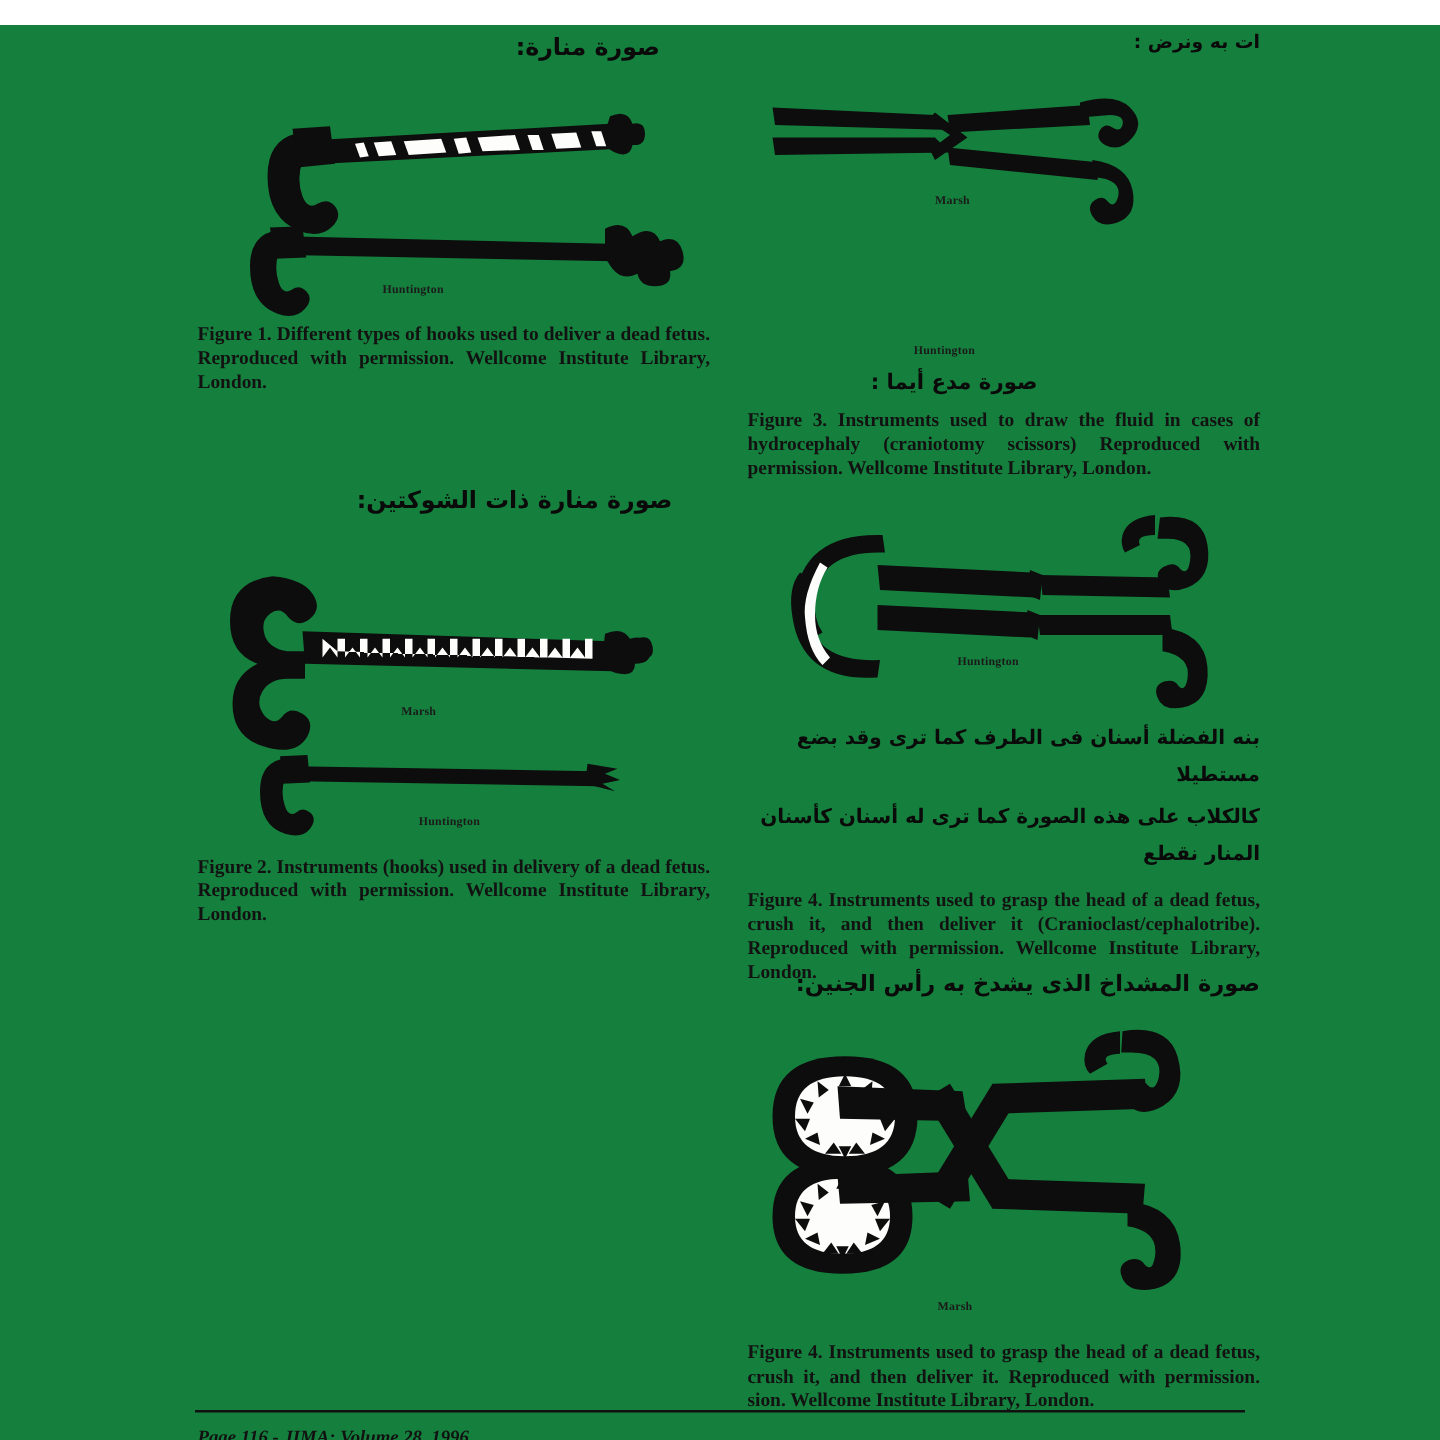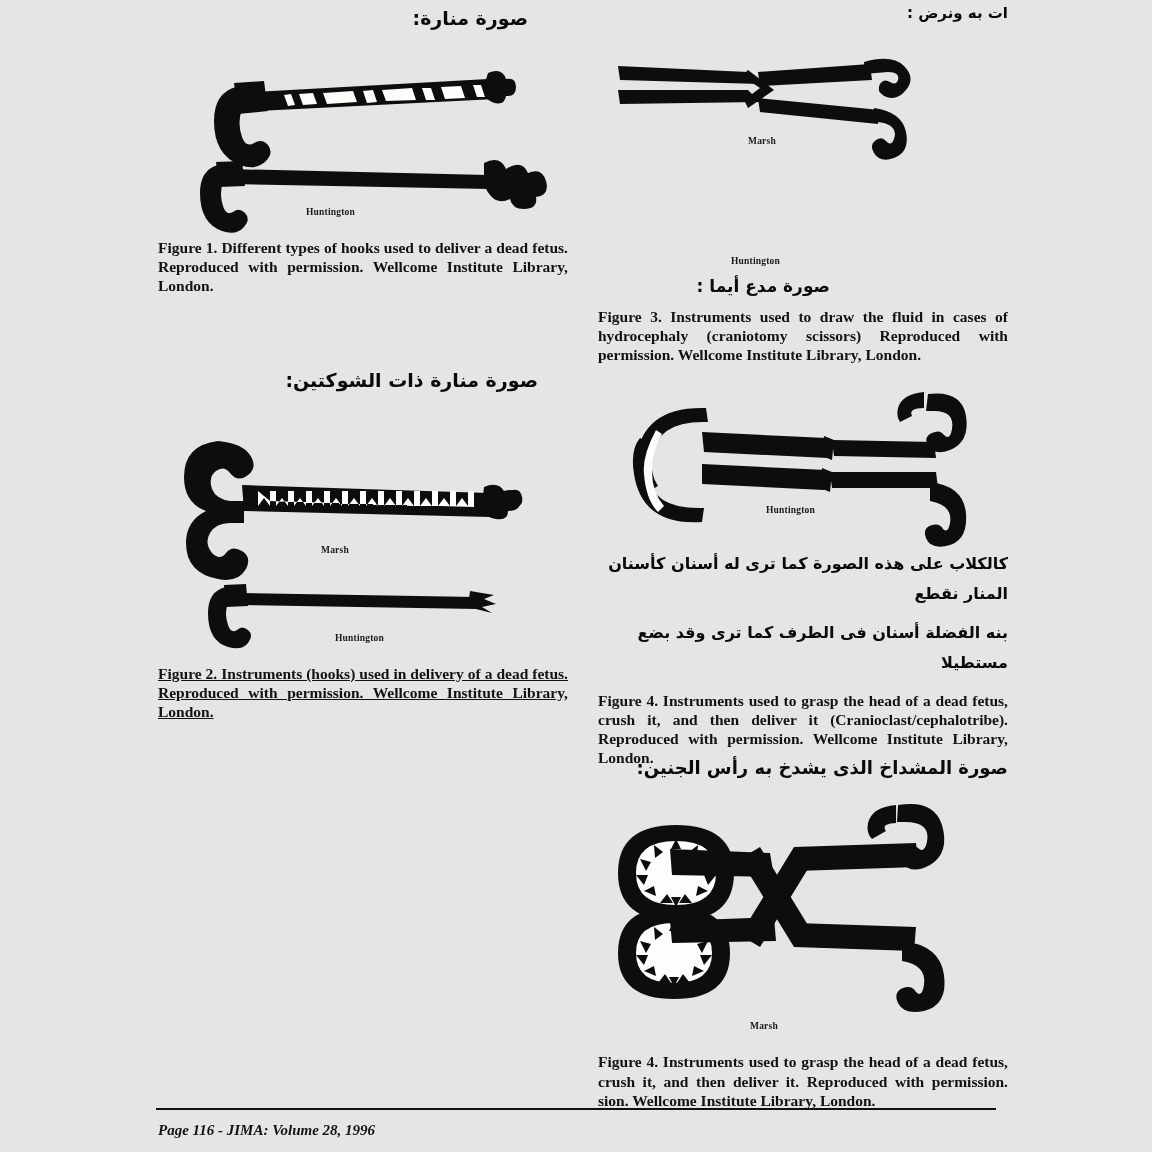--- a/index.html
+++ b/index.html
@@ -11,21 +11,22 @@
     width: 1152px;
     height: 1152px;
     font-family: "Liberation Serif", serif;
     color: #111111;
     position: relative;
     overflow: hidden;
   }
   .page {
     position: absolute;
     inset: 0;
-    background: #e5e5e5;
+    background: #15803d;
+    margin-top: 20px;
   }
   .col {
     position: absolute;
     width: 410px;
   }
   .col-left  { left: 158px; }
   .col-right { left: 598px; }
 
   .arabic {
     direction: rtl;
@@ -150,21 +151,21 @@
           <path d="M78 188 L318 192 L320 204 L80 200 Z"></path>
           <path d="M68 182 q-18 4 -18 26 q0 28 20 34 q14 4 20 -4 q6 -8 0 -13 q-6 -5 -11 0 q-6 4 -9 -5 q-4 -12 0 -22 q3 -9 11 -11 z"></path>
           <path d="M66 180 l22 -1 l2 22 l-22 1 z"></path>
           <path d="M312 186 l24 4 l-10 4 l12 5 l-14 3 l10 6 l-24 -6 z"></path>
         </g>
       </svg>
       <div class="maker" style="position:absolute; left:163px; top:140px;">Marsh</div>
       <div class="maker" style="position:absolute; left:177px; top:228px;">Huntington</div>
     </div>
 
-    <div class="caption" style="margin-top: 4px; text-decoration: underline;">Figure 2.  Instruments (hooks) used in delivery of a dead fetus.   Reproduced with permission.   Wellcome Institute Library, London.</div>
+    <div class="caption" style="margin-top: 4px;">Figure 2.  Instruments (hooks) used in delivery of a dead fetus.   Reproduced with permission.   Wellcome Institute Library, London.</div>
   </div>
 
   <div class="col col-right" style="top: 4px;">
 
     <div class="arabic arabic-head" style="font-size:15px;">ات به ونرض :</div>
 
     <div class="plate" style="margin-top: 4px;">
       <svg width="410" height="245" viewBox="0 0 410 245" aria-hidden="true">
 
         <g class="ink">
@@ -234,23 +235,23 @@
           <path d="M330 22 q34 -4 38 22 q4 26 -16 34 q-16 6 -22 -4 q-5 -9 4 -13 q8 -4 12 2 q6 6 8 -6 q3 -18 -18 -18 l-8 0 z"></path>
           <path d="M326 36 l0 -16 q-22 2 -26 16 q-2 8 2 14 l12 -6 q-2 -4 1 -6 q3 -2 11 -2 z"></path>
 
           <path d="M232 100 L338 100 L340 116 L234 116 Z"></path>
           <path d="M332 110 q34 4 36 32 q2 28 -20 32 q-16 3 -20 -8 q-4 -10 6 -13 q8 -2 11 4 q5 5 7 -6 q3 -18 -20 -22 z"></path>
         </g>
       </svg>
       <div class="maker" style="position:absolute; left:168px; top:133px;">Huntington</div>
     </div>
 
+    <div class="arabic arabic-body" style="margin-top: 8px;">بنه الفضلة أسنان فى الطرف كما ترى وقد بضع مستطيلا</div>
+
     <div class="arabic arabic-body" style="margin-top: 2px;">كالكلاب على هذه الصورة كما ترى له أسنان كأسنان المنار نقطع</div>
-
-    <div class="arabic arabic-body" style="margin-top: 8px;">بنه الفضلة أسنان فى الطرف كما ترى وقد بضع مستطيلا</div>
 
     <div class="caption" style="margin-top: 12px;">Figure 4.  Instruments used to grasp the head of a dead fetus, crush it, and then deliver it  (Cranioclast/cephalotribe). Reproduced with permission.  Wellcome Institute Library, London.</div>
   </div>
 
   <div class="col col-right" style="top: 756px;">
 
     <div class="arabic arabic-head" style="font-size:18px;">صورة المشداخ الذى يشدخ به رأس الجنين:</div>
 
     <div class="plate" style="margin-top: 16px;">
       <svg width="410" height="215" viewBox="0 0 410 215" aria-hidden="true">

